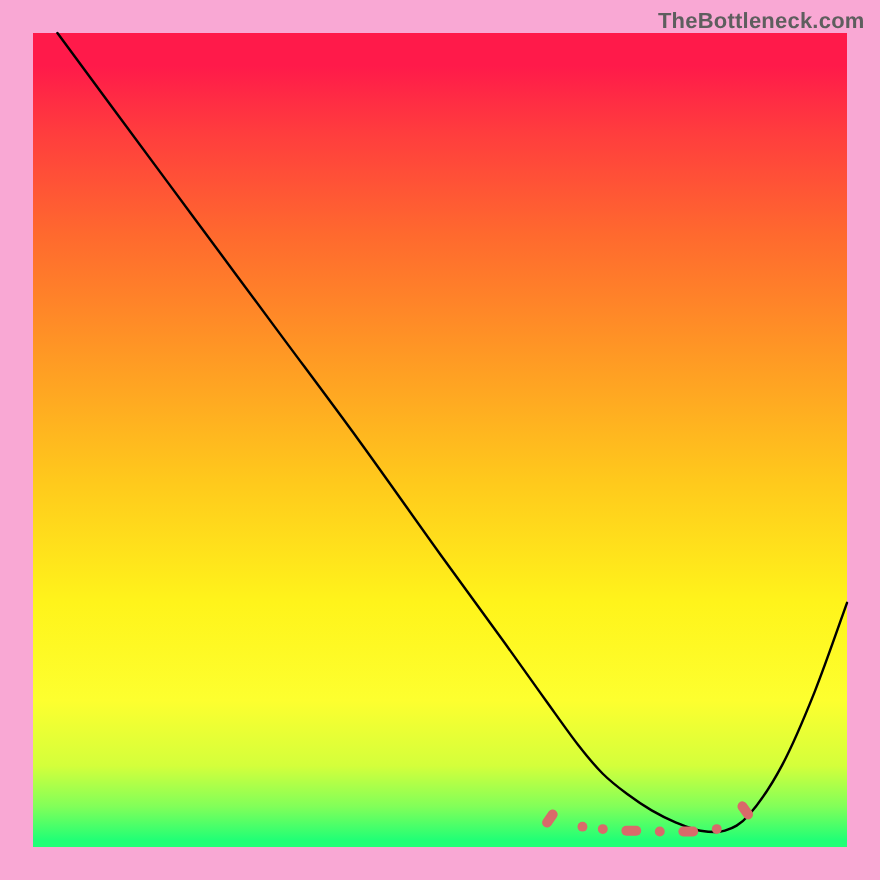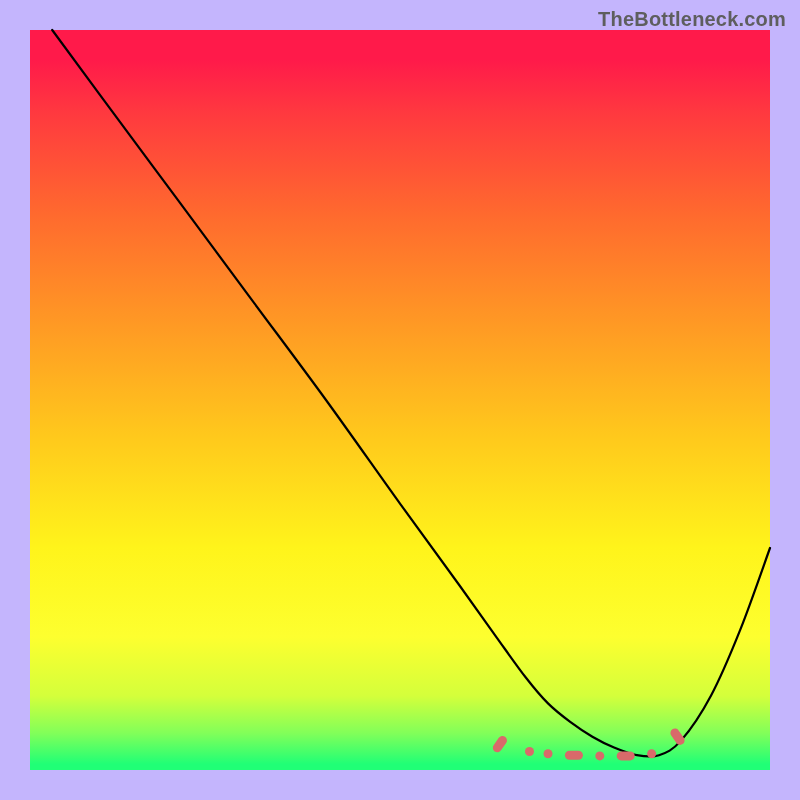--- a/index.html
+++ b/index.html
@@ -1,20 +1,20 @@
 <!DOCTYPE html>
 <html><head>
 <meta charset="utf-8">
 <style>
   * { margin: 0; padding: 0; box-sizing: border-box; }
   html, body { width: 800px; height: 800px; overflow: hidden; background: #000; }
   .container {
     width: 800px;
     height: 800px;
-    background: #c4b5fd;
+    background: #f9a8d4;
     position: relative;
   }
   .watermark {
     position: absolute;
     top: 8px;
     right: 14px;
     font-family: Arial, Helvetica, sans-serif;
     font-size: 20px;
     font-weight: bold;
     color: #5e5e5e;

